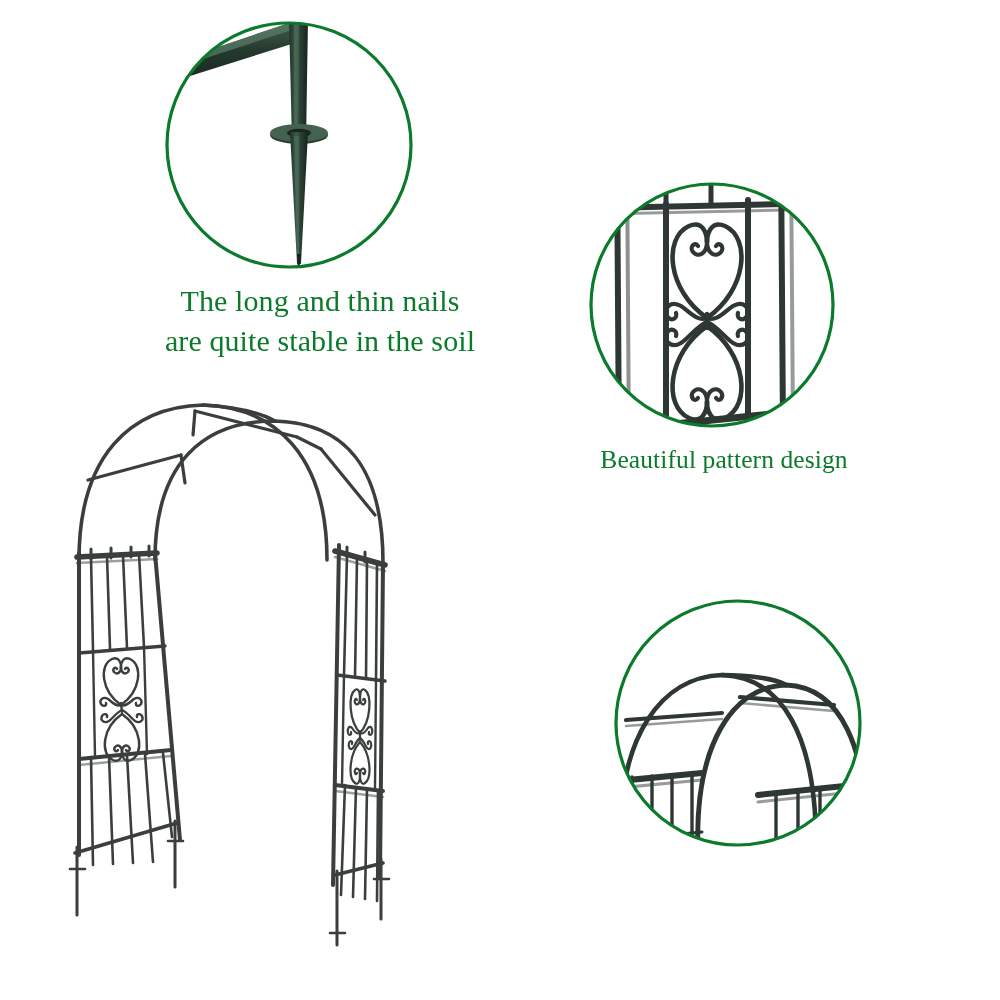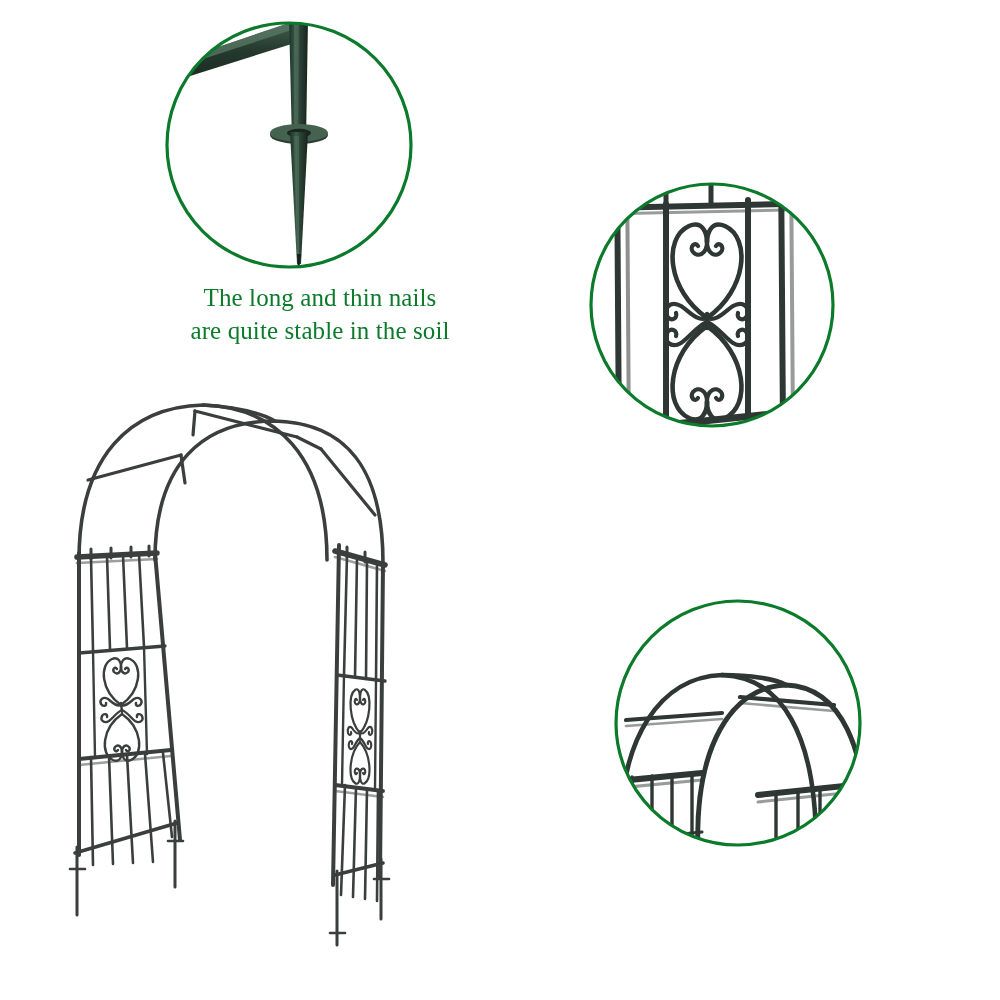--- a/index.html
+++ b/index.html
@@ -21,21 +21,21 @@
     font-family: "Liberation Serif", "DejaVu Serif", serif;
     text-align: center;
     line-height: 1.32;
     white-space: pre-line;
     letter-spacing: 0.1px;
   }
   #caption-nails {
     left: 60px;
     top: 281px;
     width: 520px;
-    font-size: 25px;
+    font-size: 30px;
   }
   #caption-pattern {
     left: 504px;
     top: 443px;
     width: 440px;
     font-size: 25.5px;
   }
   #caption-curve {
     left: 500px;
     top: 866px;
@@ -137,20 +137,21 @@
 
       <path d="M122,148 C 82,176 78,228 104,240 C 118,246 122,232 122,224" stroke-width="4.6"></path>
       <path d="M122,148 C 162,176 166,228 140,240 C 126,246 122,232 122,224" stroke-width="4.6"></path>
       <path d="M122,224 C 122,212 113,208 108,214 C 104,219 110,225 113,220" stroke-width="4.2"></path>
       <path d="M122,224 C 122,212 131,208 136,214 C 140,219 134,225 131,220" stroke-width="4.2"></path>
     </g>
 
     <circle cx="127" cy="127" r="121" fill="none" stroke="#0b7a2b" stroke-width="3.2"></circle>
   </svg>
 
+  <div class="caption" id="caption-pattern">Beautiful pattern design</div>
 
   <svg id="detail-arc" class="detail-svg" viewBox="0 0 256 256">
     <defs>
       <clipPath id="clip3">
           <circle cx="128" cy="128" r="122"></circle>
         </clipPath>
     </defs>
 
     <g clip-path="url(#clip3)" fill="none" stroke="#2f3734" stroke-width="4" stroke-linecap="round">
 

